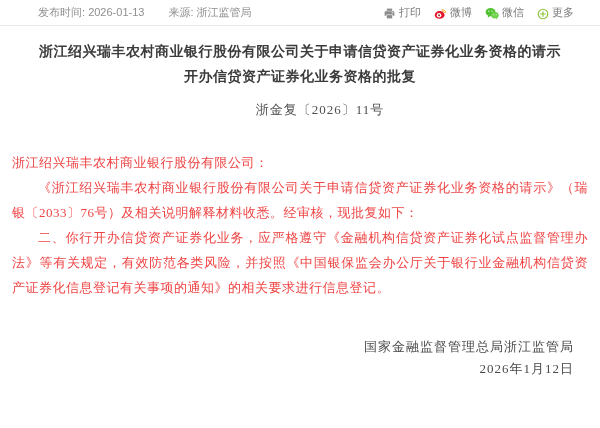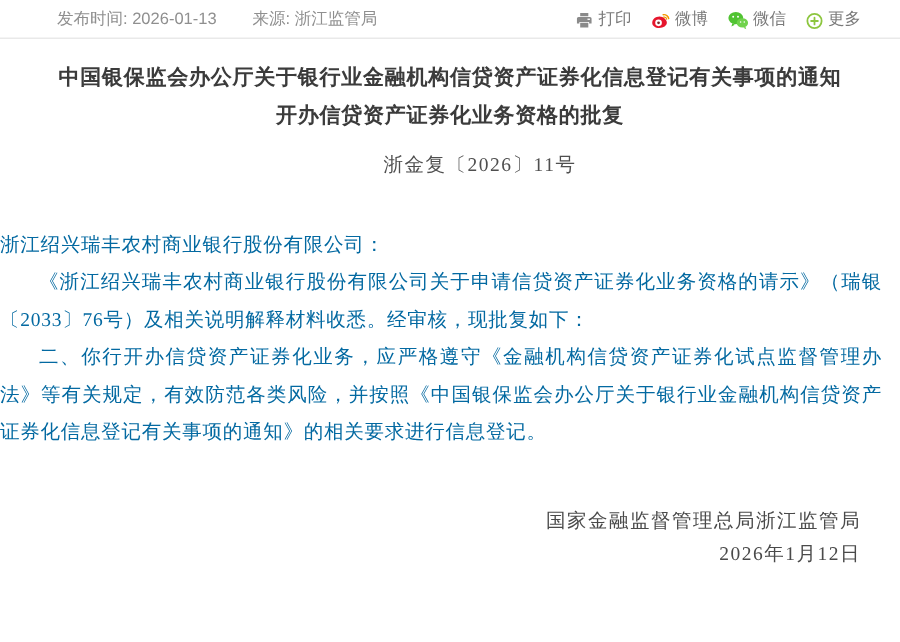--- a/index.html
+++ b/index.html
@@ -62,25 +62,25 @@
   .doc-number {
     margin-top: 12px;
     text-align: center;
     font-family: "Liberation Serif", "DejaVu Serif", serif;
     font-size: 13px;
     color: #4f4f4f;
     letter-spacing: 1px;
     padding-left: 40px;
   }
   .doc-body {
-    margin: 31px 12px 0 0;
+    margin: 31px 12px 0 12px;
     font-family: "Liberation Serif", "DejaVu Serif", serif;
     font-size: 13px;
     line-height: 25px;
-    color: #0369a1;
+    color: #ef4444;
     letter-spacing: 0.5px;
     text-align: justify;
   }
   .doc-body p { margin: 0; }
   .doc-body p.indent { text-indent: 2em; }
   .signature-block {
     margin-top: 36px;
     padding-right: 26px;
     text-align: right;
     font-family: "Liberation Serif", "DejaVu Serif", serif;
@@ -152,21 +152,21 @@
             <circle cx="12" cy="12" r="9.5" fill="none" stroke="#8dc63f" stroke-width="2.4"></circle>
             <path d="M12 7.5v9M7.5 12h9" stroke="#8dc63f" stroke-width="2.4" stroke-linecap="round"></path>
           </svg>
         </span>
         <span>更多</span>
       </a>
     </div>
   </div>
 
   <h1 class="doc-title">
-    <span class="tline">中国银保监会办公厅关于银行业金融机构信贷资产证券化信息登记有关事项的通知</span>
+    <span class="tline">浙江绍兴瑞丰农村商业银行股份有限公司关于申请信贷资产证券化业务资格的请示</span>
     <span class="tline">开办信贷资产证券化业务资格的批复</span>
   </h1>
 
   <div class="doc-number">浙金复〔2026〕11号</div>
 
   <div class="doc-body">
     <p>浙江绍兴瑞丰农村商业银行股份有限公司：</p>
     <p class="indent">《浙江绍兴瑞丰农村商业银行股份有限公司关于申请信贷资产证券化业务资格的请示》（瑞银〔2033〕76号）及相关说明解释材料收悉。经审核，现批复如下：</p>
     <p class="indent">二、你行开办信贷资产证券化业务，应严格遵守《金融机构信贷资产证券化试点监督管理办法》等有关规定，有效防范各类风险，并按照《中国银保监会办公厅关于银行业金融机构信贷资产证券化信息登记有关事项的通知》的相关要求进行信息登记。</p>
   </div>

